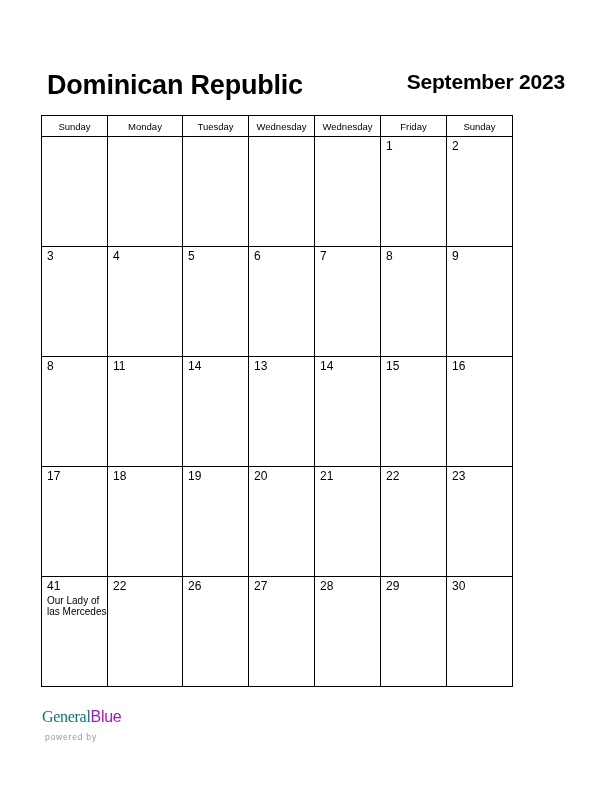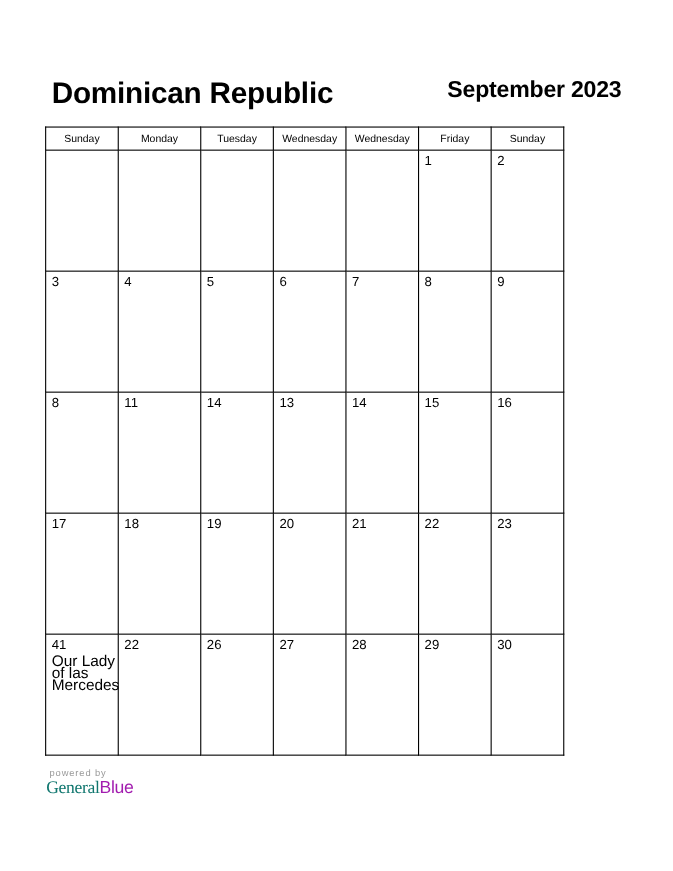--- a/index.html
+++ b/index.html
@@ -5,22 +5,22 @@
   html, body { margin: 0; padding: 0; background: #ffffff; }
   body { width: 612px; height: 792px; position: relative; overflow: hidden;
          font-family: "Liberation Sans", "DejaVu Sans", sans-serif; color: #000; }
   .title-left { position: absolute; left: 47px; top: 70px; font-size: 27px; font-weight: bold; letter-spacing: -0.2px; }
   .title-right { position: absolute; right: 47px; top: 70px; font-size: 21px; font-weight: bold; letter-spacing: -0.2px; }
   table.cal { position: absolute; left: 41px; top: 115px; width: 472px; border-collapse: collapse; table-layout: fixed; }
   table.cal td, table.cal th { border: 1px solid #000; padding: 0; }
   table.cal th { height: 20px; font-weight: normal; font-size: 9.5px; text-align: center; vertical-align: middle; }
   table.cal td { height: 109px; vertical-align: top; }
   .daynum { display: block; font-size: 12px; padding: 3px 0 0 5px; line-height: 13px; }
-  .event { display: block; font-size: 14px; padding: 2px 0 0 5px; line-height: 11px; }
-  .footer-powered { position: absolute; left: 45px; top: 697px; font-size: 8.5px; color: #999; letter-spacing: 0.8px; }
+  .event { display: block; font-size: 10px; padding: 2px 0 0 5px; line-height: 11px; }
+  .footer-powered { position: absolute; left: 45px; top: 732px; font-size: 8.5px; color: #999; letter-spacing: 0.8px; }
   .footer-brand { position: absolute; left: 42px; top: 708px; font-size: 16px; letter-spacing: -0.3px; }
   .footer-brand .g { color: #0f766e; font-family: Liberation Serif, serif; }
   .footer-brand .b { color: #a21caf; }
 </style>
 </head>
 <body>
 
 <div class="title-left">Dominican Republic</div>
 <div class="title-right">September 2023</div>
 

